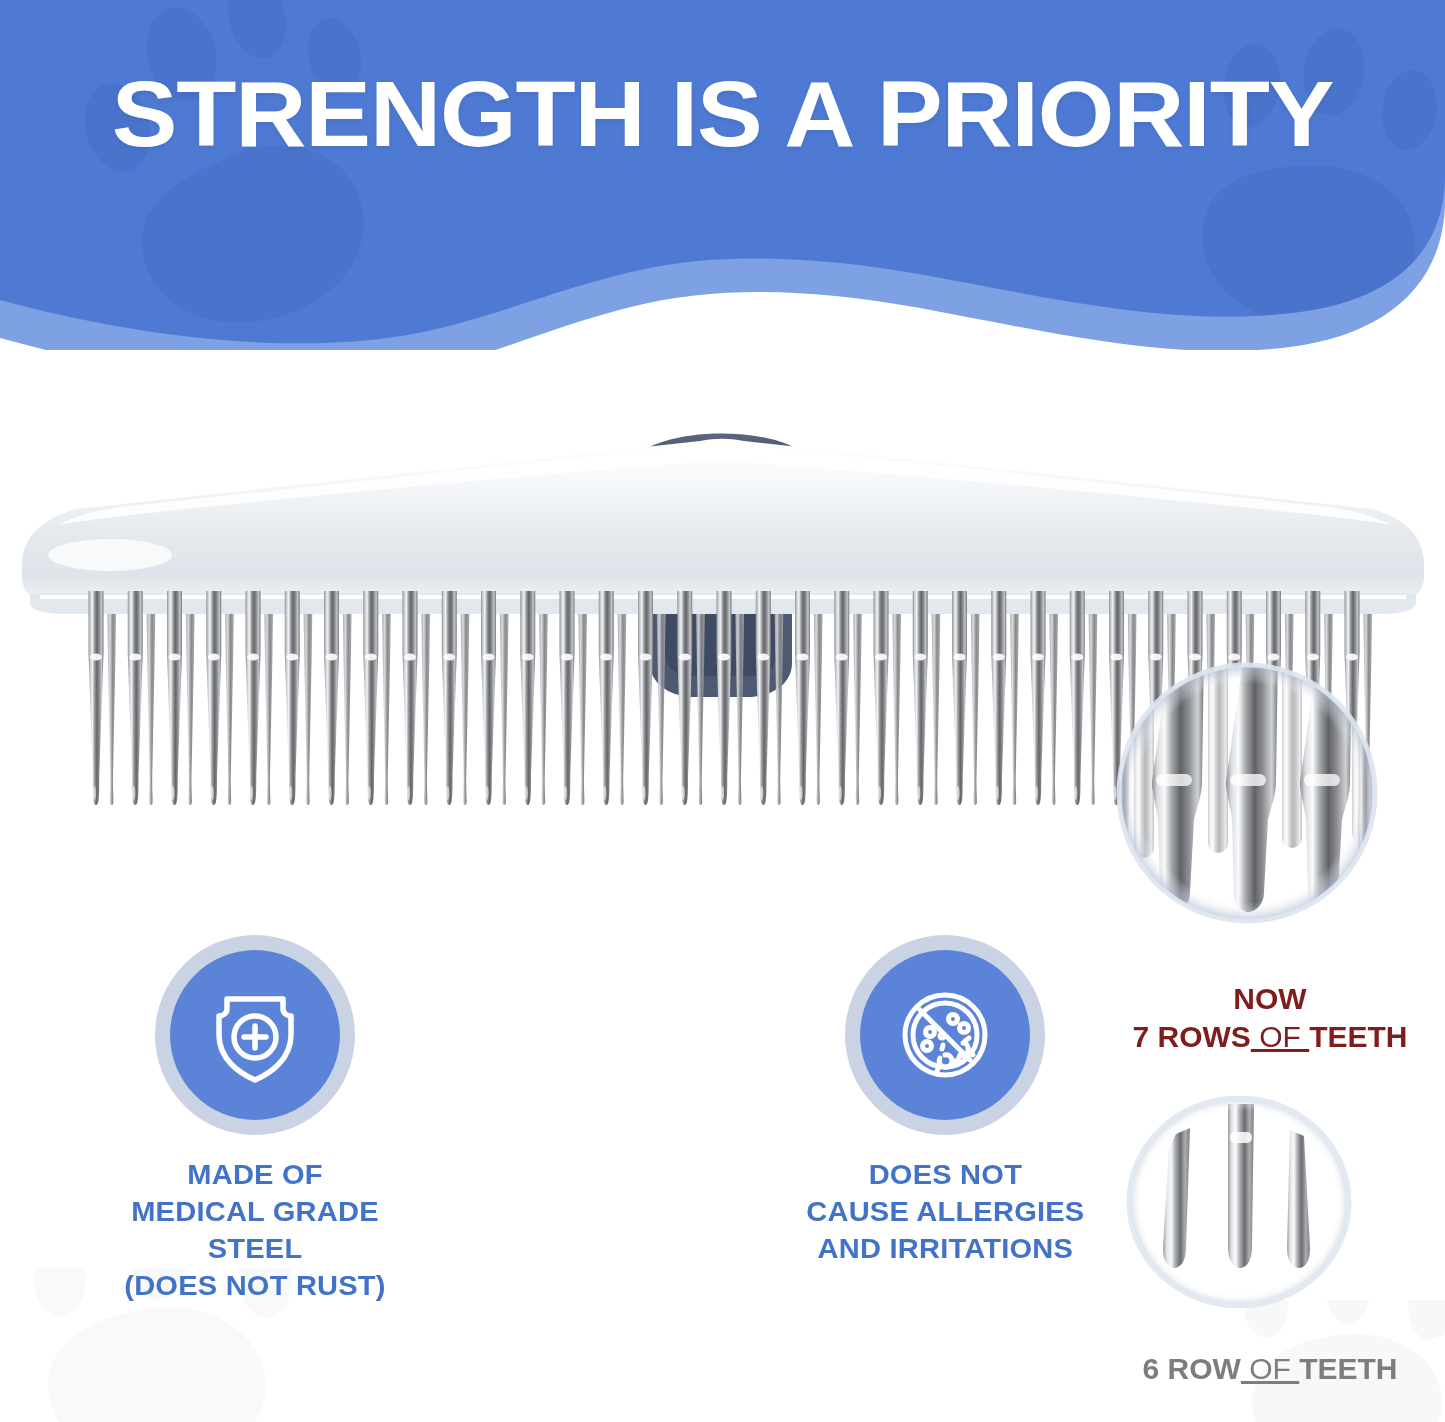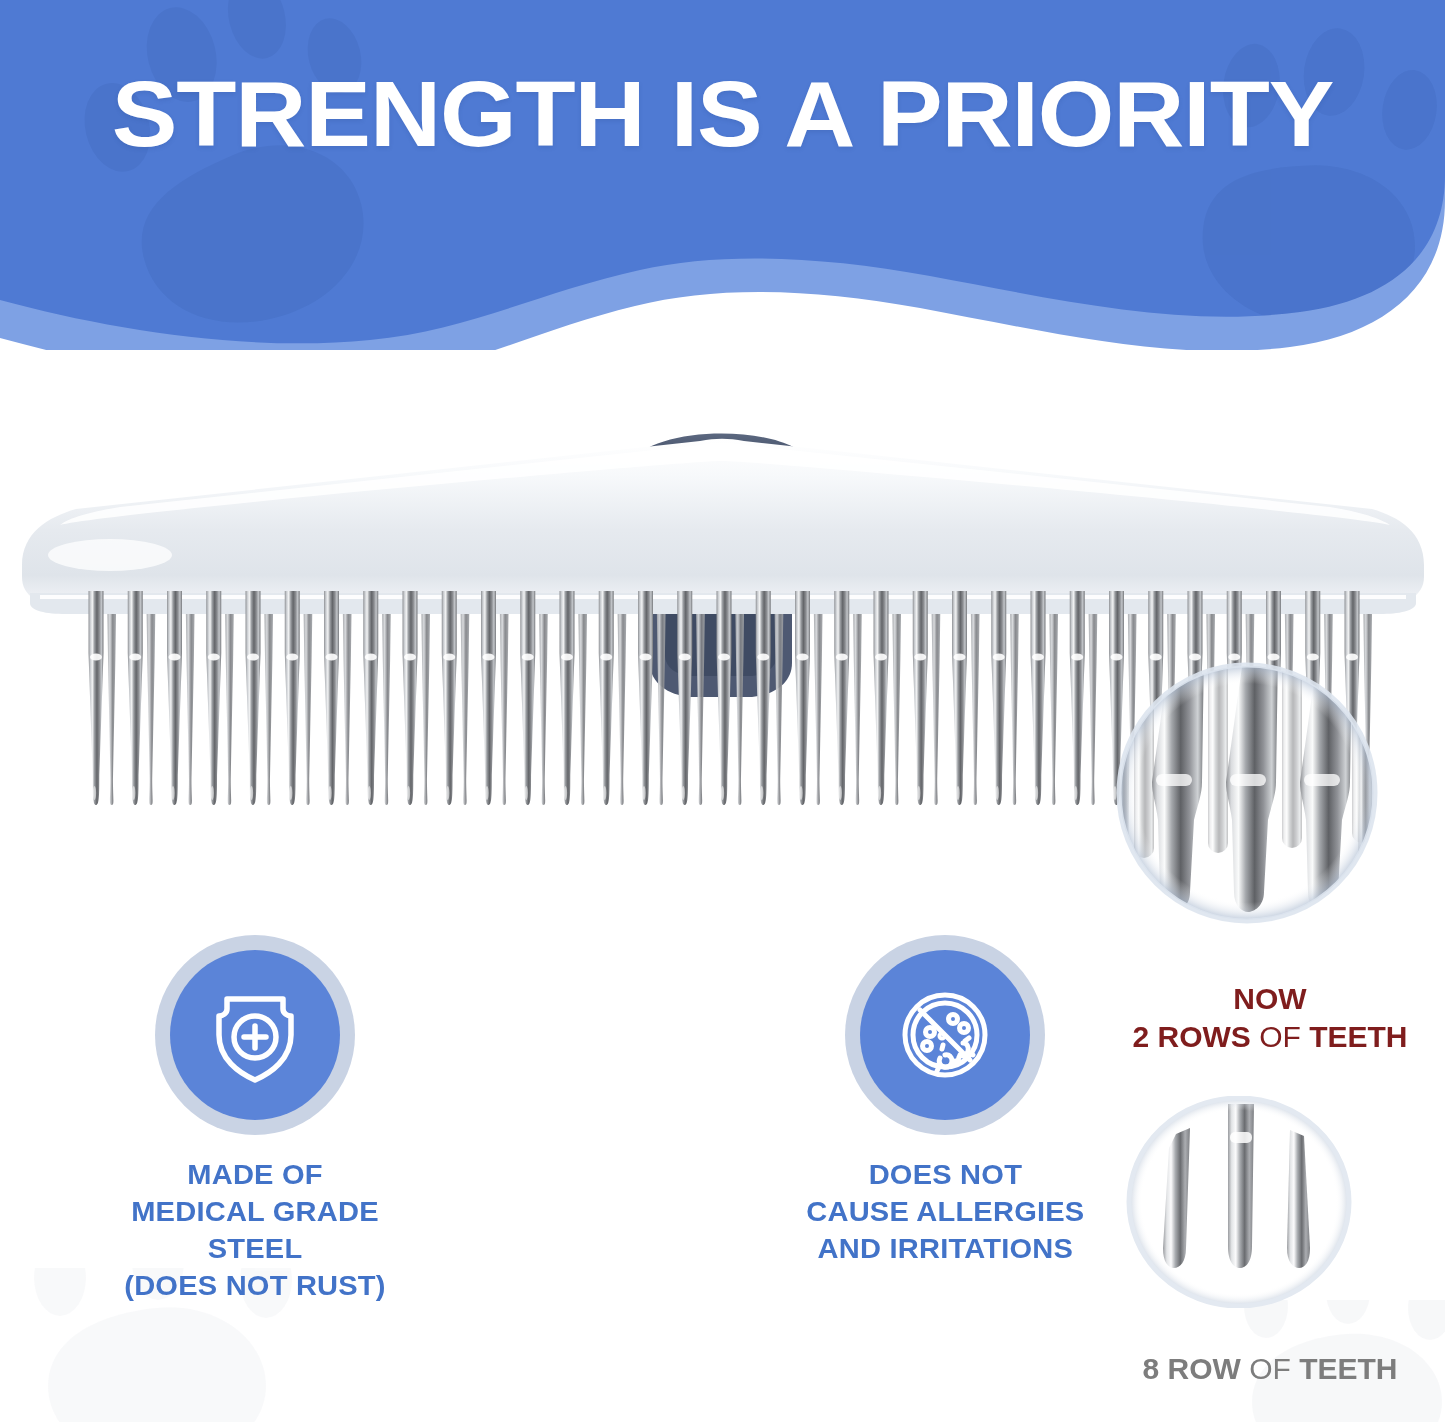--- a/index.html
+++ b/index.html
@@ -58,21 +58,21 @@
   }
 
   
   .inset-now{position:absolute;left:1116px;top:662px;width:262px;height:262px;}
   .inset-had{position:absolute;left:1124px;top:1096px;width:230px;height:212px;}
 
   .label-now{position:absolute;left:1095px;top:980px;width:350px;text-align:center;
              color:#7f1d1d;font-size:30px;font-weight:bold;line-height:1.26;}
   .label-had{position:absolute;left:1095px;top:1350px;width:350px;text-align:center;
              color:#7d7d7d;font-size:30px;font-weight:bold;line-height:1.26;}
-  .thin{font-weight:normal;}
+  .thin{font-weight:normal;text-decoration:underline;}
   .lbl-line{display:block;white-space:nowrap;}
 
   
   .paw-wm{position:absolute;opacity:1;}
 </style>
 </head>
 <body>
 
 <div class="stage">
 
@@ -624,21 +624,21 @@
 
       <path d="M2,10 L14,10 L12,230 C12,240 8,244 6,244 C3,244 0,240 0,230 Z" fill="url(#bigPin)" opacity=".8"></path>
       <path d="M244,32 L256,32 L254,240 C254,250 250,254 248,254 C245,254 242,250 242,240 Z" fill="url(#bigPin)" opacity=".8"></path>
     </g>
     <circle cx="131" cy="131" r="127" fill="url(#ringNow)"></circle>
     <circle cx="131" cy="131" r="128" fill="none" stroke="#dde4ee" stroke-width="5" opacity=".9"></circle>
   </svg>
 
   <div class="label-now">
     <span class="lbl-line">NOW</span>
-    <span class="lbl-line"><b>2 ROWS</b><span class="thin"> OF </span><b>TEETH</b></span>
+    <span class="lbl-line"><b>7 ROWS</b><span class="thin"> OF </span><b>TEETH</b></span>
   </div>
 
   <svg class="inset-had" viewBox="0 0 230 212">
     <defs>
       <clipPath id="lensHad">
           <ellipse cx="115" cy="106" rx="110" ry="104"></ellipse>
         </clipPath>
       <linearGradient id="hadPin" x1="0" y1="0" x2="1" y2="0">
         <stop offset="0%" stop-color="#9a9ca0"></stop>
         <stop offset="14%" stop-color="#e2e4e6"></stop>
@@ -664,21 +664,21 @@
       <rect x="106" y="36" width="22" height="11" rx="5" fill="#ffffff" opacity=".85"></rect>
 
       <path d="M166,34 L180,40 L186,152 C186,166 181,172 175,172
                C169,172 163,166 163,152 Z" fill="url(#hadPin)"></path>
     </g>
     <ellipse cx="115" cy="106" rx="110" ry="104" fill="url(#ringHad)"></ellipse>
     <ellipse cx="115" cy="106" rx="110" ry="104" fill="none" stroke="#e3e9f1" stroke-width="5"></ellipse>
   </svg>
 
   <div class="label-had">
-    <span class="lbl-line"><b>8 ROW</b><span class="thin"> OF </span><b>TEETH</b></span>
+    <span class="lbl-line"><b>6 ROW</b><span class="thin"> OF </span><b>TEETH</b></span>
   </div>
 
   <div class="features">
 
     <div class="feature">
       <div class="badge">
         <div class="badge-inner">
           <svg width="104" height="104" viewBox="0 0 104 104">
             <g fill="none" stroke="#ffffff" stroke-width="5.5" stroke-linejoin="round" stroke-linecap="round">
               <path d="M24,16 L80,16 L80,26 C80,30 84,33 88,33

